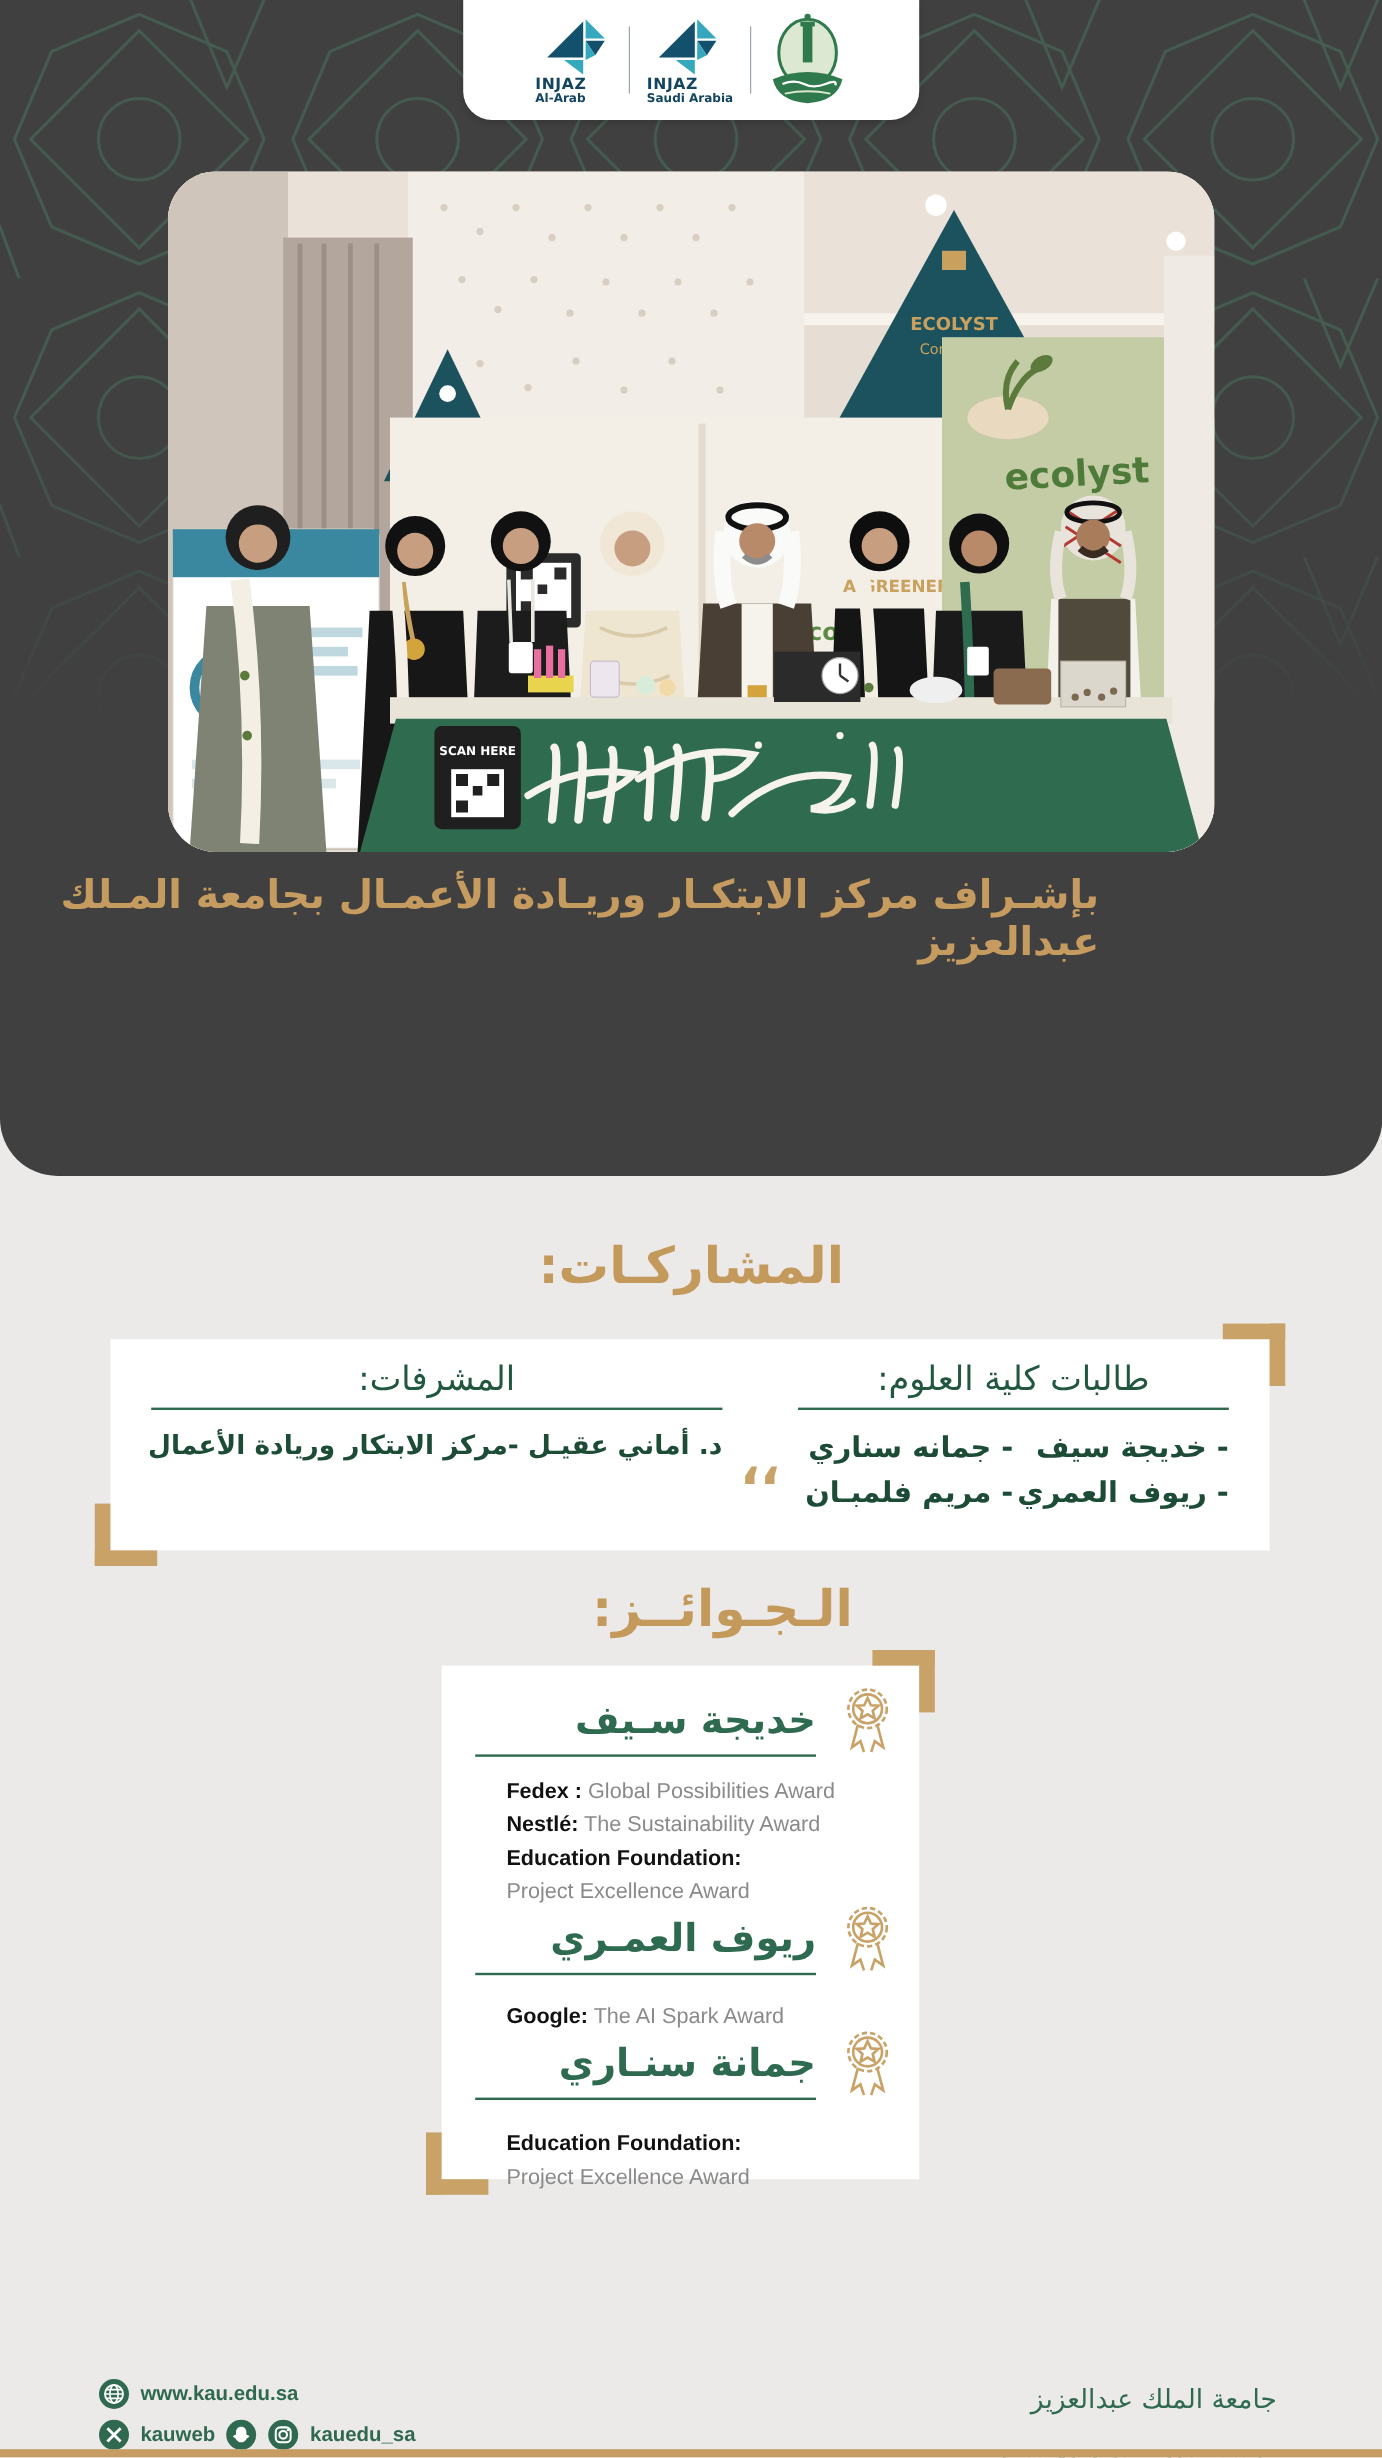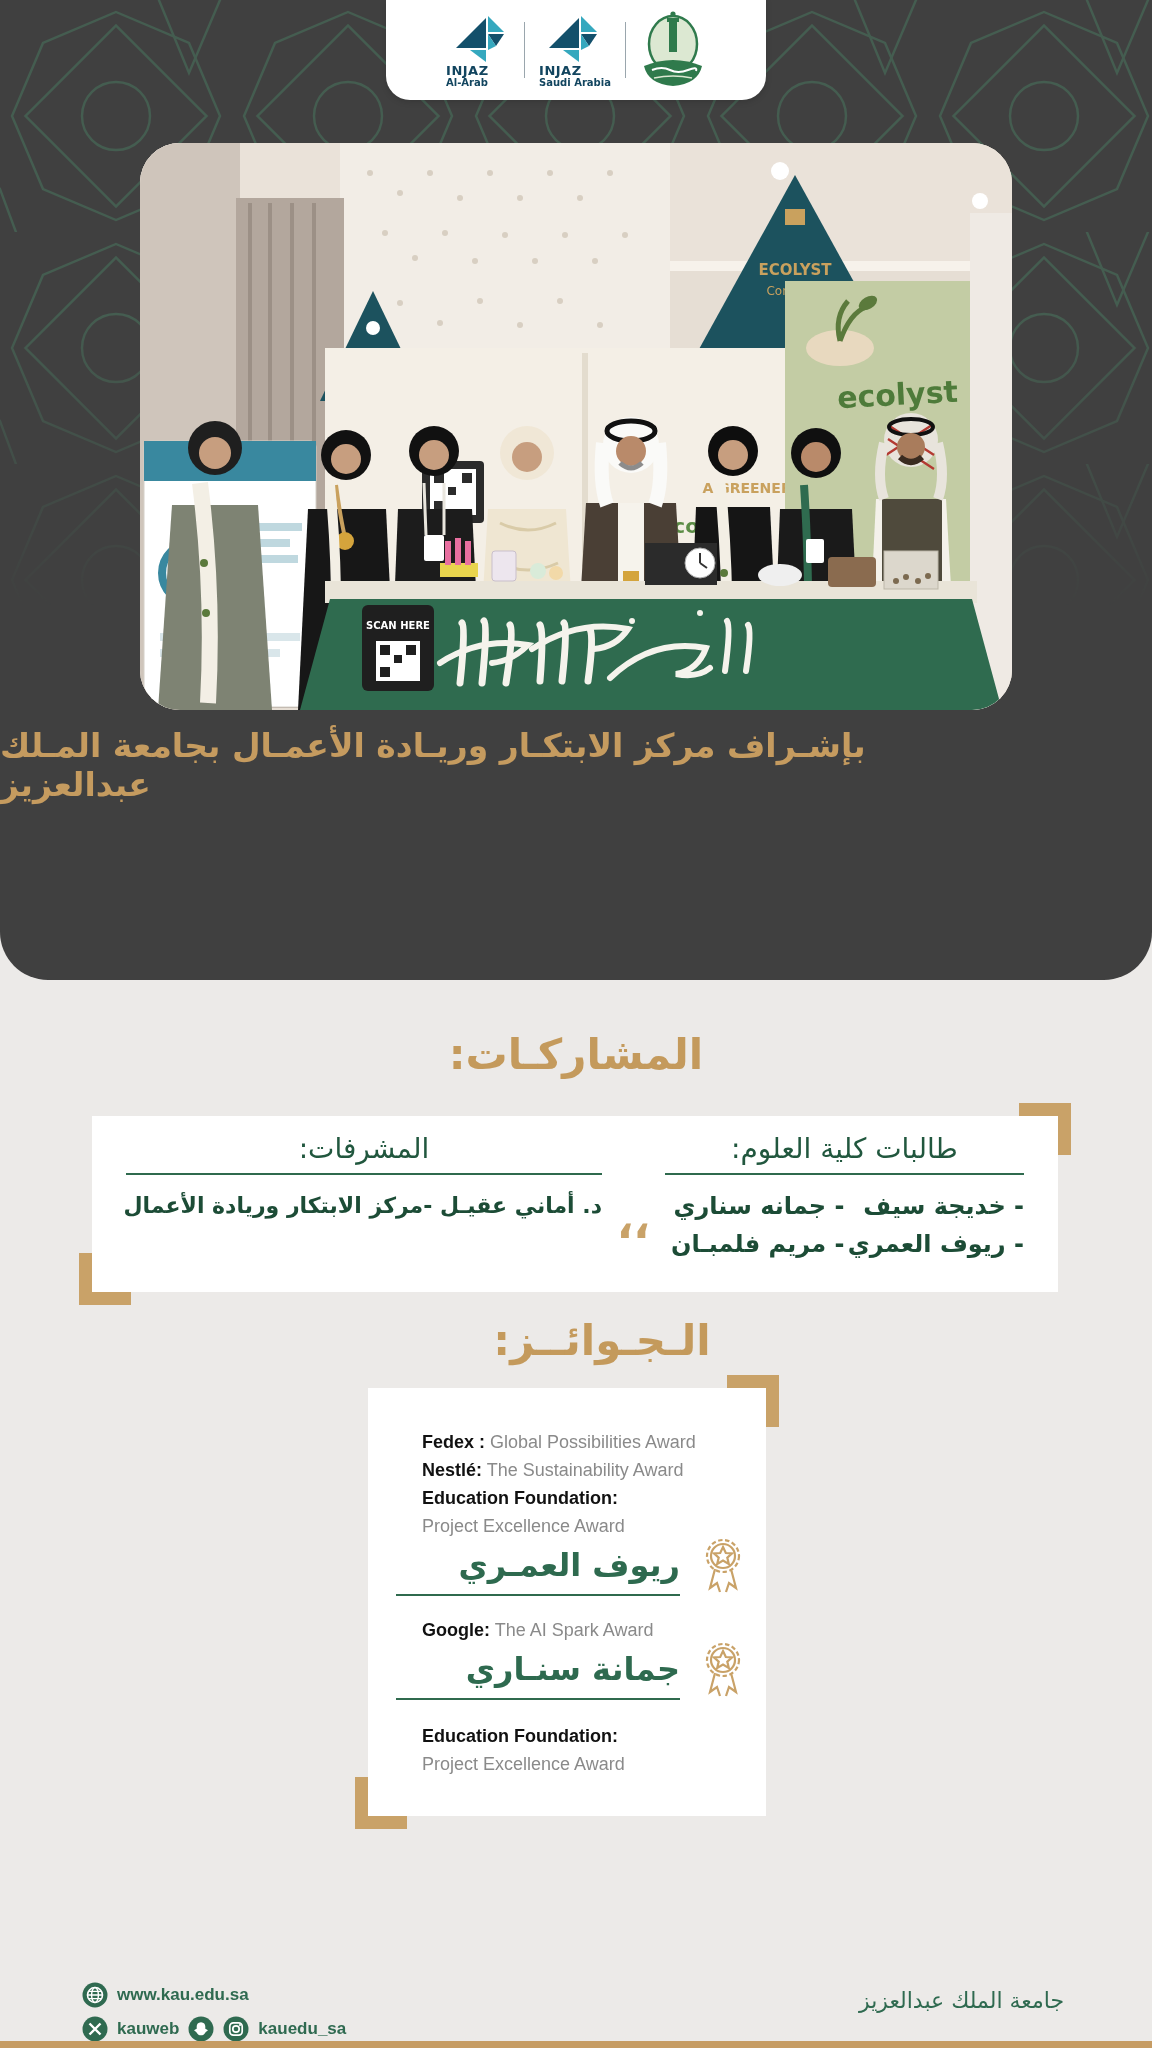--- a/index.html
+++ b/index.html
@@ -18,21 +18,21 @@
     border-radius:0 0 24px 24px; display:flex; align-items:center; justify-content:center; gap:14px;
     box-shadow:0 2px 6px rgba(0,0,0,.15); z-index:5; }
   .logo-unit { display:flex; flex-direction:column; align-items:flex-start; }
   .logo-txt1 { font-size:13px; font-weight:bold; color:#12455F; letter-spacing:.5px; line-height:13px; }
   .logo-txt2 { font-size:10px; font-weight:bold; color:#12455F; line-height:11px; }
   .logo-divider { width:1px; height:56px; background:#9AA6AD; }
 
   .photo { position:absolute; left:140px; top:143px; width:872px; height:567px; border-radius:40px;
     overflow:hidden; background:#E8E0D6; z-index:4;text-align:right; }
 
-  .supervision { position:absolute; left:0; top:726px; width:916px; text-align:left;
+  .supervision { position:absolute; left:0; top:726px; width:916px; text-align:right;
     direction:rtl; font-size:33px; font-weight:bold; color:#C59B5F; z-index:4; }
   .announce { position:absolute; left:0; top:780px; width:1152px; text-align:center; direction:rtl;
     color:#FFFFFF; font-size:36px; font-weight:bold; line-height:52px; z-index:4; white-space:nowrap; }
 
   
   .section-title { position:absolute; width:1152px; left:0; text-align:center; direction:rtl;
     color:#C49A5C; font-weight:bold; font-size:42px; }
   .title-participants { top:1030px; }
   .title-awards { top:1316px;margin-left:26px; }
 
@@ -345,20 +345,32 @@
     </div>
   </div>
 
   <div class="section-title title-awards">الـجـوائــز:</div>
 
   <div class="card a-card">
     <div class="corner tr"></div>
     <div class="corner bl"></div>
 
     <div class="entry">
+      <div class="entry-head">
+        <div class="entry-name">خديجة سـيف</div>
+        <svg class="medal" width="46" height="58" viewBox="0 0 46 58">
+          <g stroke="#C9A268" stroke-width="2.2" fill="none">
+            <circle cx="23" cy="20" r="16" stroke-dasharray="4.4 2.6"></circle>
+            <circle cx="23" cy="20" r="12"></circle>
+            <polygon points="23,11 25.8,17 32,17.4 27.3,21.6 28.8,28 23,24.6 17.2,28 18.7,21.6 14,17.4 20.2,17"></polygon>
+            <polyline points="15,33 10,52 17,47 20,56"></polyline>
+            <polyline points="31,33 36,52 29,47 26,56"></polyline>
+          </g>
+        </svg>
+      </div>
       <div class="award-lines">
         <div class="award-line"><span class="brand">Fedex :</span> <span class="rest">Global Possibilities Award</span></div>
         <div class="award-line"><span class="brand">Nestlé:</span> <span class="rest">The Sustainability Award</span></div>
         <div class="award-line"><span class="brand">Education Foundation:</span></div>
         <div class="award-line"><span class="rest">Project Excellence Award</span></div>
       </div>
     </div>
 
     <div class="entry">
       <div class="entry-head">

